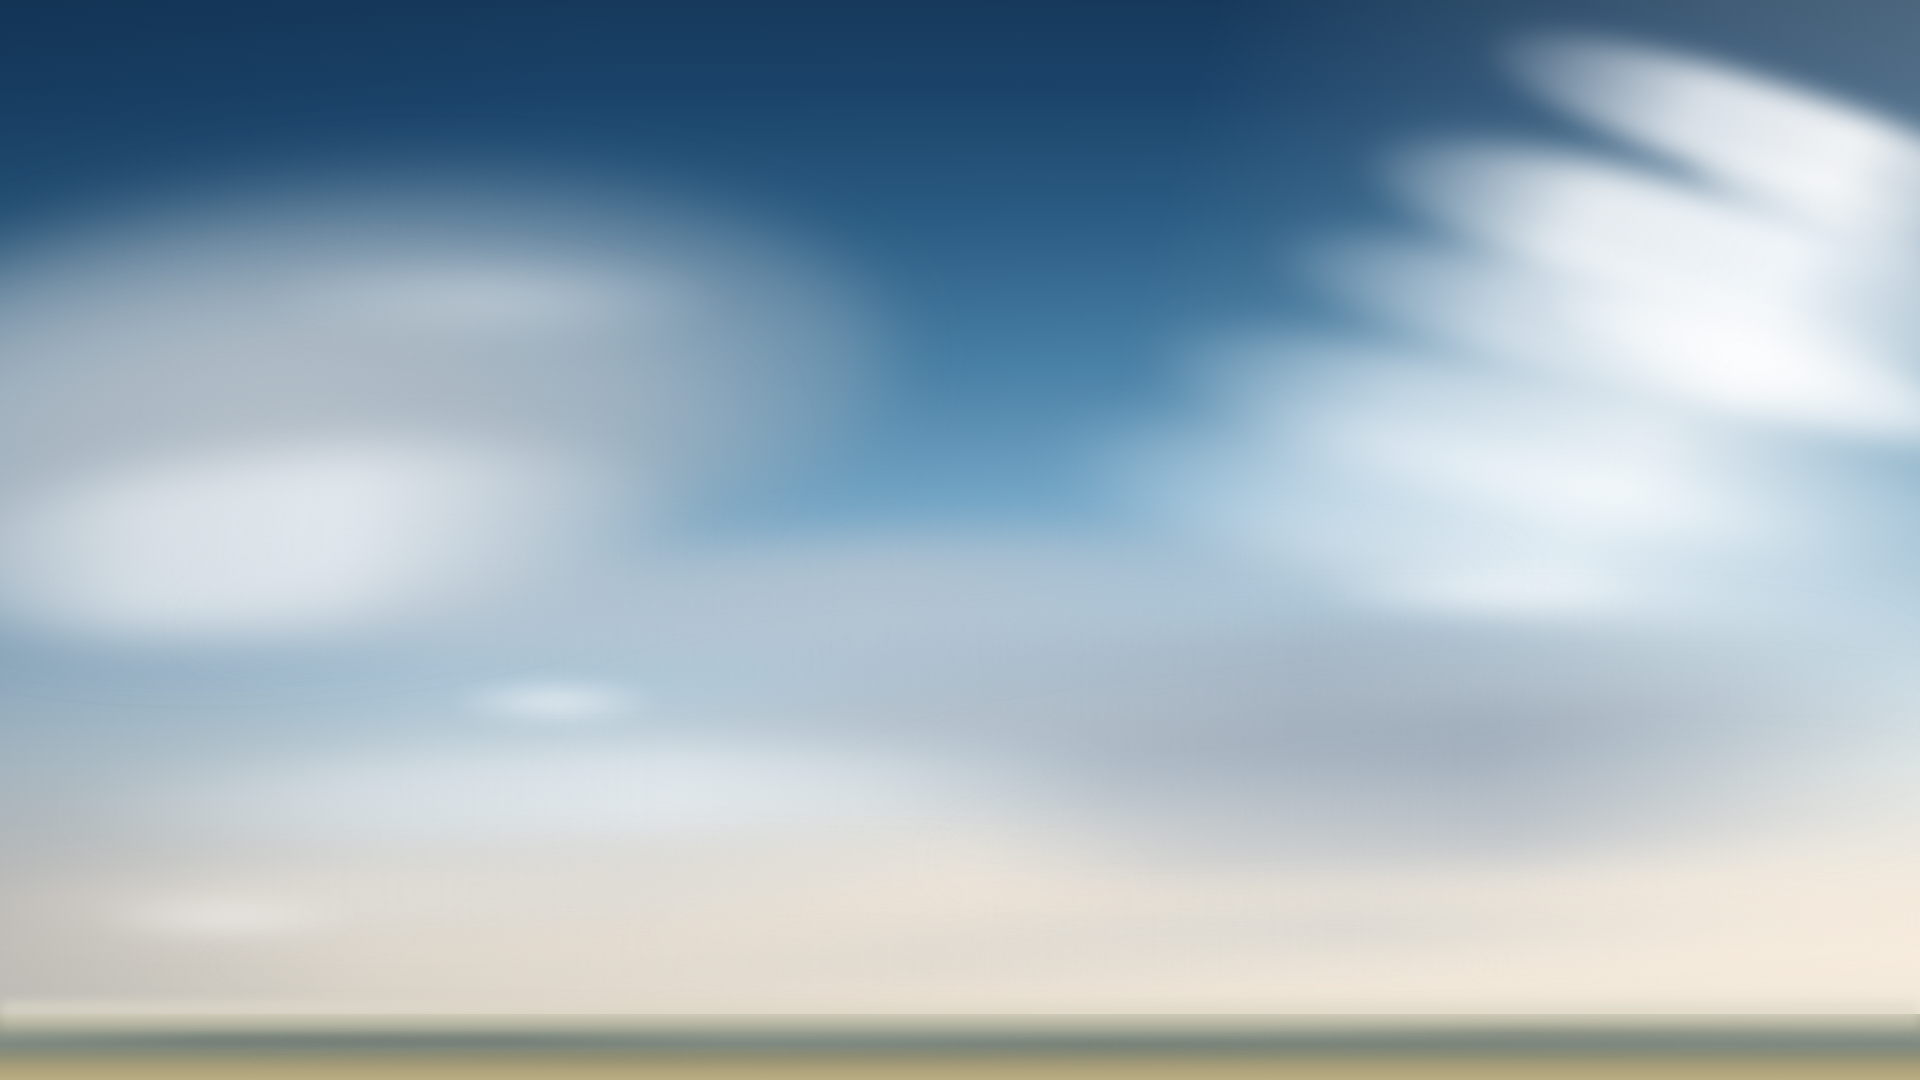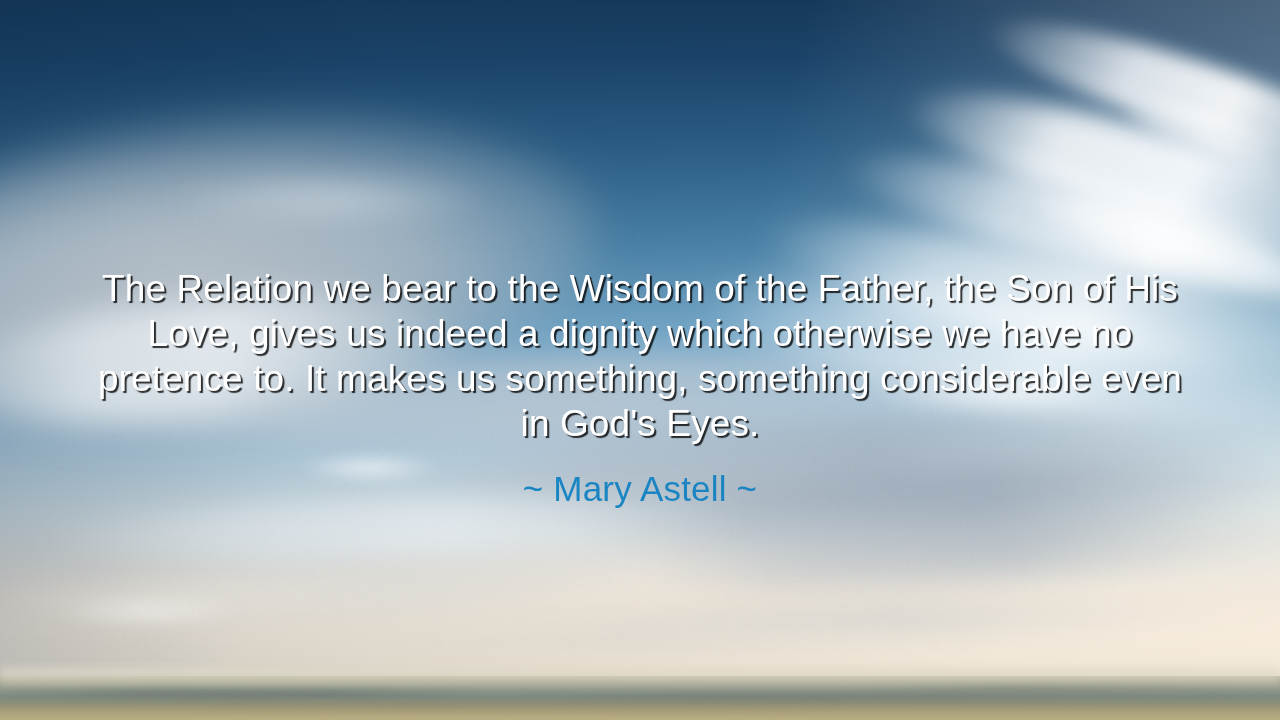--- a/index.html
+++ b/index.html
@@ -405,18 +405,14 @@
   <div class="cloud cl-low2"></div>
   <div class="cloud cl-low3"></div>
 
   <div class="land"></div>
   <div class="land-haze"></div>
   <div class="land-streak ls1"></div>
   <div class="land-streak ls4"></div>
   <div class="land-streak ls2"></div>
   <div class="land-streak ls3"></div>
 
-  <div class="quote-block">
-    <p class="quote-text">The Relation we bear to the Wisdom of the Father, the Son of His Love, gives us indeed a dignity which otherwise we have no pretence to. It makes us something, something considerable even in God's Eyes.</p>
-    <p class="quote-author">~ Mary Astell ~</p>
-  </div>
 
 </div>
 
 </body></html>

